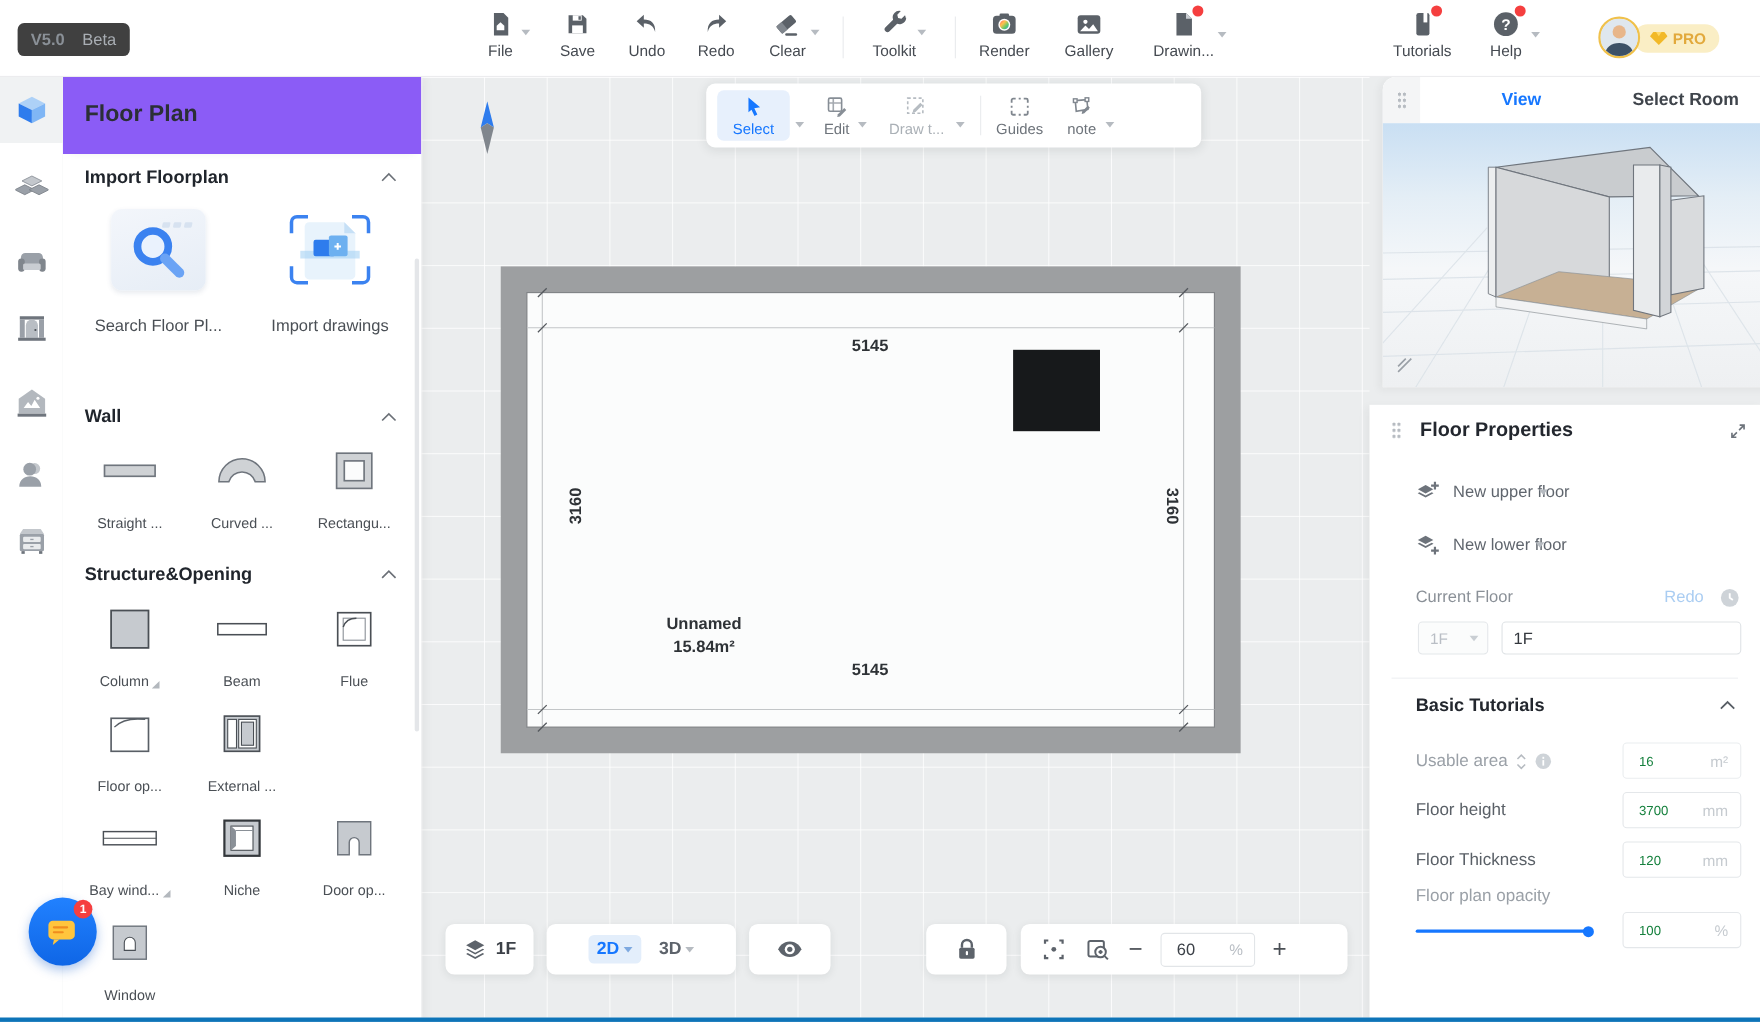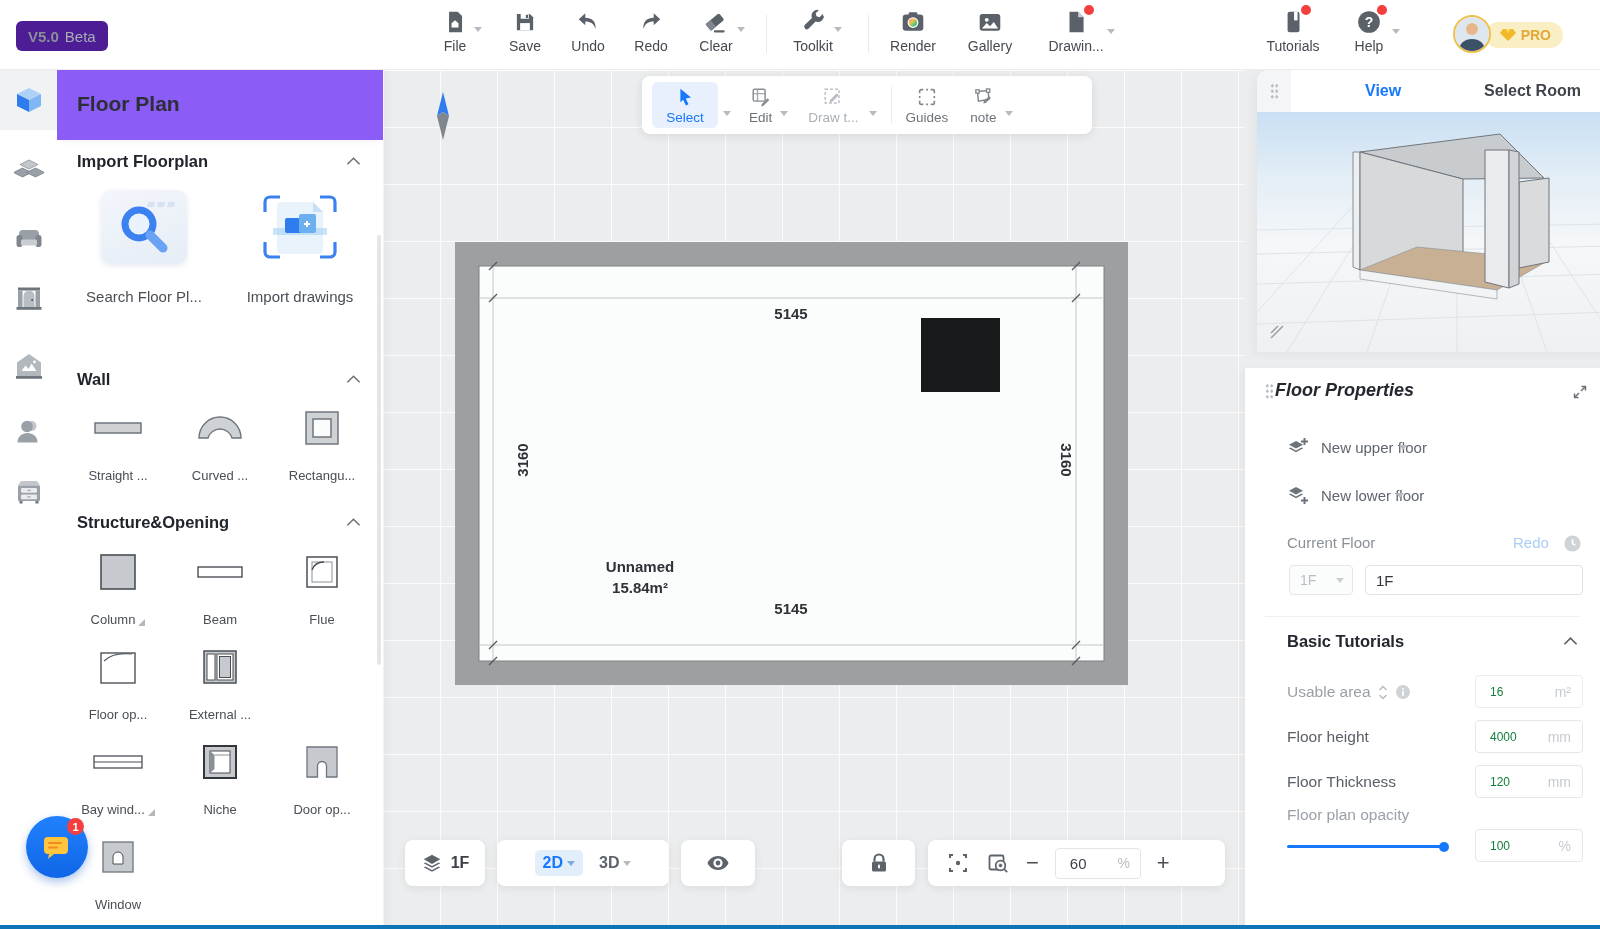--- a/index.html
+++ b/index.html
@@ -2,22 +2,22 @@
 <html><head>
 <meta charset="utf-8">
 <style>
   * { margin:0; padding:0; box-sizing:border-box; }
   html,body { width:1600px; height:929px; overflow:hidden; }
   body { position:relative; font-family:"Liberation Sans", sans-serif; background:#ebedee; color:#33373d; }
 
   
   .topbar { position:absolute; left:0; top:0; width:1600px; height:70px; background:#fff;
             border-bottom:1px solid #ececee; z-index:30; }
-  .version-badge { position:absolute; left:16px; top:21px; height:30px; padding:0 12px; background:#4c1d95;
-            border-radius:6px; display:flex; align-items:center; gap:6px; font-size:15px; }
+  .version-badge { position:absolute; left:16px; top:21px; height:30px; padding:0 12px; background:#404040;
+            border-radius:6px; display:flex; align-items:center; gap:16px; font-size:15px; }
   .version-badge .v { font-weight:bold; color:#8a9097; }
   .version-badge .b { color:#a9aeb4; }
   .tb-item { position:absolute; top:9px; width:66px; display:flex; flex-direction:column; align-items:center; gap:3px; cursor:pointer; }
   .tb-item .ic { width:26px; height:26px; position:relative; }
   .tb-label { font-size:14px; color:#454a51; white-space:nowrap; }
   .caret { width:0; height:0; border-left:4.5px solid transparent; border-right:4.5px solid transparent;
            border-top:5.5px solid #b6bbc1; }
   .tb-caret { position:absolute; top:24px; }
   .tb-divider { position:absolute; top:15px; width:1px; height:38px; background:#e8eaed; }
   .red-dot { position:absolute; width:10px; height:10px; border-radius:50%; background:#f53f3f; top:-4px; right:-5px; }
@@ -87,21 +87,21 @@
   .view-header { position:absolute; left:0; top:0; width:100%; height:42px; background:#fff; display:flex; align-items:center; }
   .drag-dots { width:9px; height:16px;
       background-image:radial-gradient(#b6bbc1 1.2px, transparent 1.4px); background-size:4.5px 5.5px; }
   .vh-dots-block { width:34px; height:42px; background:#f4f5f6; display:flex; align-items:center; justify-content:center; }
   .tab-view { position:absolute; left:108px; font-size:16px; font-weight:bold; color:#1677ff; cursor:pointer; }
   .tab-select-room { position:absolute; left:227px; font-size:16px; font-weight:bold; color:#3f444b; cursor:pointer; }
   .preview { position:absolute; left:0; top:42px; width:355px; height:240px;
       background:linear-gradient(180deg,#c9dff3 0%, #e4eef6 28%, #f5f7f9 55%, #eef0f2 100%); }
   .props-card { position:absolute; left:0; top:298px; width:355px; height:561px; background:#fff;
       box-shadow:-3px 2px 8px rgba(30,34,40,.05); }
-  .props-header { position:absolute; left:20px; top:12px; display:flex; align-items:center; gap:1px;font-style:italic; }
+  .props-header { position:absolute; left:20px; top:12px; display:flex; align-items:center; gap:17px; }
   .props-title { font-size:18px; font-weight:bold; color:#23272e; }
   .prow { position:absolute; left:42px; display:flex; align-items:center; cursor:pointer; }
   .prow .lbl { font-size:15px; color:#5f656d; margin-left:12px; }
   .row-caret { position:absolute; right:20px; }
   .cf-label { position:absolute; left:42px; font-size:15px; color:#8a9097; }
   .redo-link { position:absolute; left:268px; font-size:15px; color:#aacdf2; cursor:pointer; }
   .mini-select { position:absolute; left:44px; width:64px; height:30px; border:1px solid #e4e7ea; border-radius:4px;
       display:flex; align-items:center; justify-content:space-between; padding:0 8px 0 10px; background:#fbfcfc; }
   .mini-select span { font-size:14px; color:#b9bec5; }
   .floor-name-input { position:absolute; left:120px; width:218px; height:30px; border:1px solid #dfe3e6;
@@ -787,21 +787,21 @@
     </div>
     <div class="param-input" style="top:307px; border-color:#eaedef;">
       <span class="val">16</span>
       <span class="unit">m²</span>
     </div>
 
     <div class="param-label" style="top:360px; color:#5a6067;">
       <span>Floor height</span>
     </div>
     <div class="param-input" style="top:352px;">
-      <span class="val">4000</span>
+      <span class="val">3700</span>
       <span class="unit">mm</span>
     </div>
 
     <div class="param-label" style="top:405px; color:#5a6067;">
       <span>Floor Thickness</span>
     </div>
     <div class="param-input" style="top:397px;">
       <span class="val">120</span>
       <span class="unit">mm</span>
     </div>

